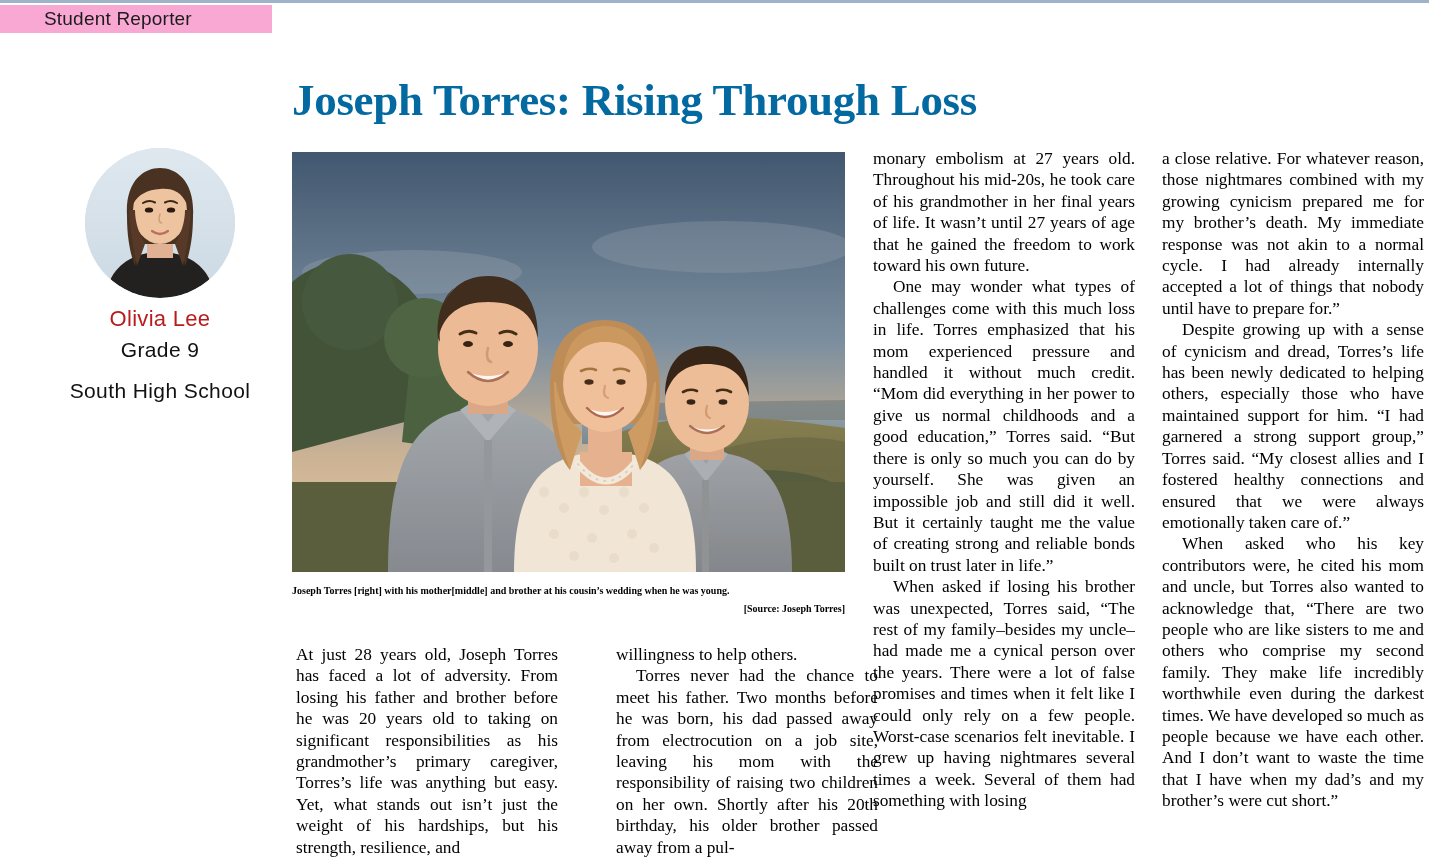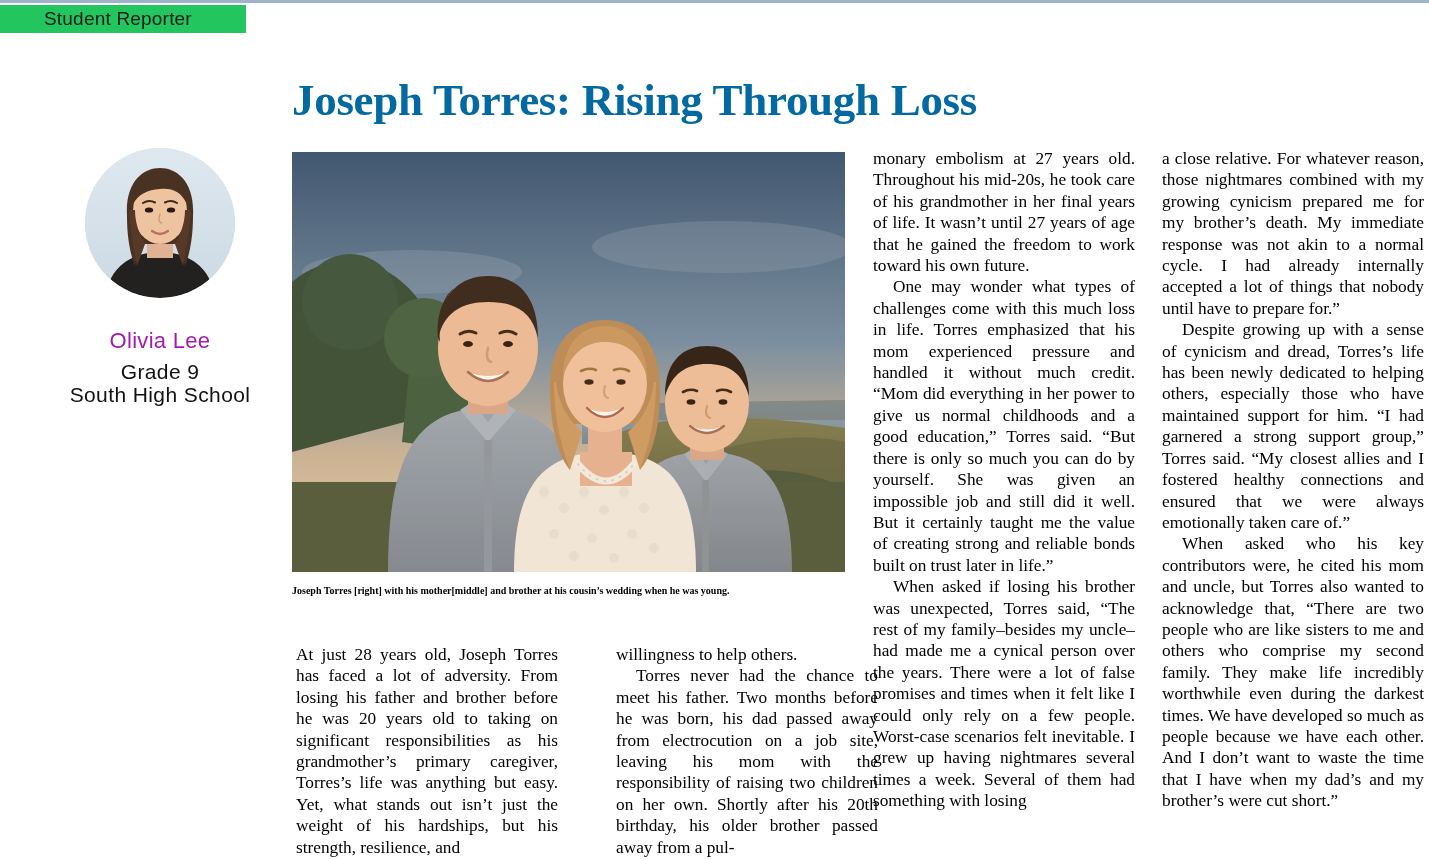--- a/index.html
+++ b/index.html
@@ -24,23 +24,23 @@
     width: 1429px;
     height: 3px;
     background: #9fb3c8;
   }
 
   
   .section-tag {
     position: absolute;
     top: 5px;
     left: 0;
-    width: 246px;
+    width: 272px;
     height: 28px;
-    background: #22c55e;
+    background: #f9a8d4;
     display: flex;
     align-items: center;
   }
   .section-tag span {
     font-family: "Liberation Sans", sans-serif;
     font-size: 19px;
     color: #1c1c1c;
     padding-left: 44px;
     letter-spacing: 0.2px;
   }
@@ -70,24 +70,24 @@
     width: 150px;
     height: 150px;
     border-radius: 50%;
     margin: 0 auto;
     overflow: hidden;
     position: relative;
     background: #d6e0e8;
   }
   .avatar svg { display: block; }
   .byline-name {
-    margin-top: 30px;
+    margin-top: 8px;
     font-family: "Liberation Sans", sans-serif;
     font-size: 22px;
-    color: #a21caf;
+    color: #b91c1c;
     letter-spacing: 0.3px;
   }
   .byline-meta {
     margin-top: 6px;
     font-family: "Liberation Sans", sans-serif;
     font-size: 21px;
     line-height: 23px;
     color: #111;
     letter-spacing: 0.4px;
   }
@@ -186,21 +186,21 @@
 
         <path d="M67 83 q8 6 16 0" stroke="#b9705f" stroke-width="2.2" fill="none" stroke-linecap="round"></path>
 
         <path d="M44 62 C46 92 50 106 52 118 L60 96 C54 86 50 74 50 62 Z" fill="#563a27"></path>
         <path d="M106 62 C104 92 100 106 98 118 L90 96 C96 86 100 74 100 62 Z" fill="#563a27"></path>
       </g>
     </svg>
   </div>
   <div class="byline-name">Olivia Lee</div>
   <div class="byline-meta">Grade 9</div>
-  <div class="byline-meta" style="margin-top:0;">South High School</div>
+  <div class="byline-meta" style="margin-top:18px;">South High School</div>
 </div>
 
 <div class="photo-wrap">
   <svg width="553" height="420" viewBox="0 0 553 420">
     <defs>
       <linearGradient id="sky" x1="0" y1="0" x2="0" y2="1">
         <stop offset="0%" stop-color="#2f4f72"></stop>
         <stop offset="45%" stop-color="#6f8ca6"></stop>
         <stop offset="72%" stop-color="#c8b49a"></stop>
         <stop offset="100%" stop-color="#e6cfa8"></stop>
@@ -332,20 +332,21 @@
       <path d="M262 230 C262 274 272 300 278 318 L290 280 C276 268 266 250 264 230 Z" fill="#cb9a62"></path>
       <path d="M364 230 C364 274 354 300 348 318 L336 280 C350 268 360 250 362 230 Z" fill="#cb9a62"></path>
     </g>
 
     <rect width="553" height="420" fill="#f0a860" opacity="0.10"></rect>
   </svg>
 </div>
 
 <div class="caption">
   <span>Joseph Torres [right] with his mother[middle] and brother at his cousin’s wedding when he was young.</span>
+  <span class="src">[Source: Joseph Torres]</span>
 </div>
 
 <div class="col" id="col1">
     <p>At just 28 years old, Joseph Torres has faced a lot of adversity. From losing his father and brother before he was 20 years old to taking on significant responsibilities as his grandmother’s primary caregiver, Torres’s life was anything but easy. Yet, what stands out isn’t just the weight of his hardships, but his strength, resilience, and</p>
   </div>
 <div class="col" id="col2">
     <p>willingness to help others.</p>
     <p>Torres never had the chance to meet his father. Two months before he was born, his dad passed away from electrocution on a job site, leaving his mom with the responsibility of raising two children on her own. Shortly after his 20th birthday, his older brother passed away from a pul-</p>
   </div>
 <div class="col" id="col3">

